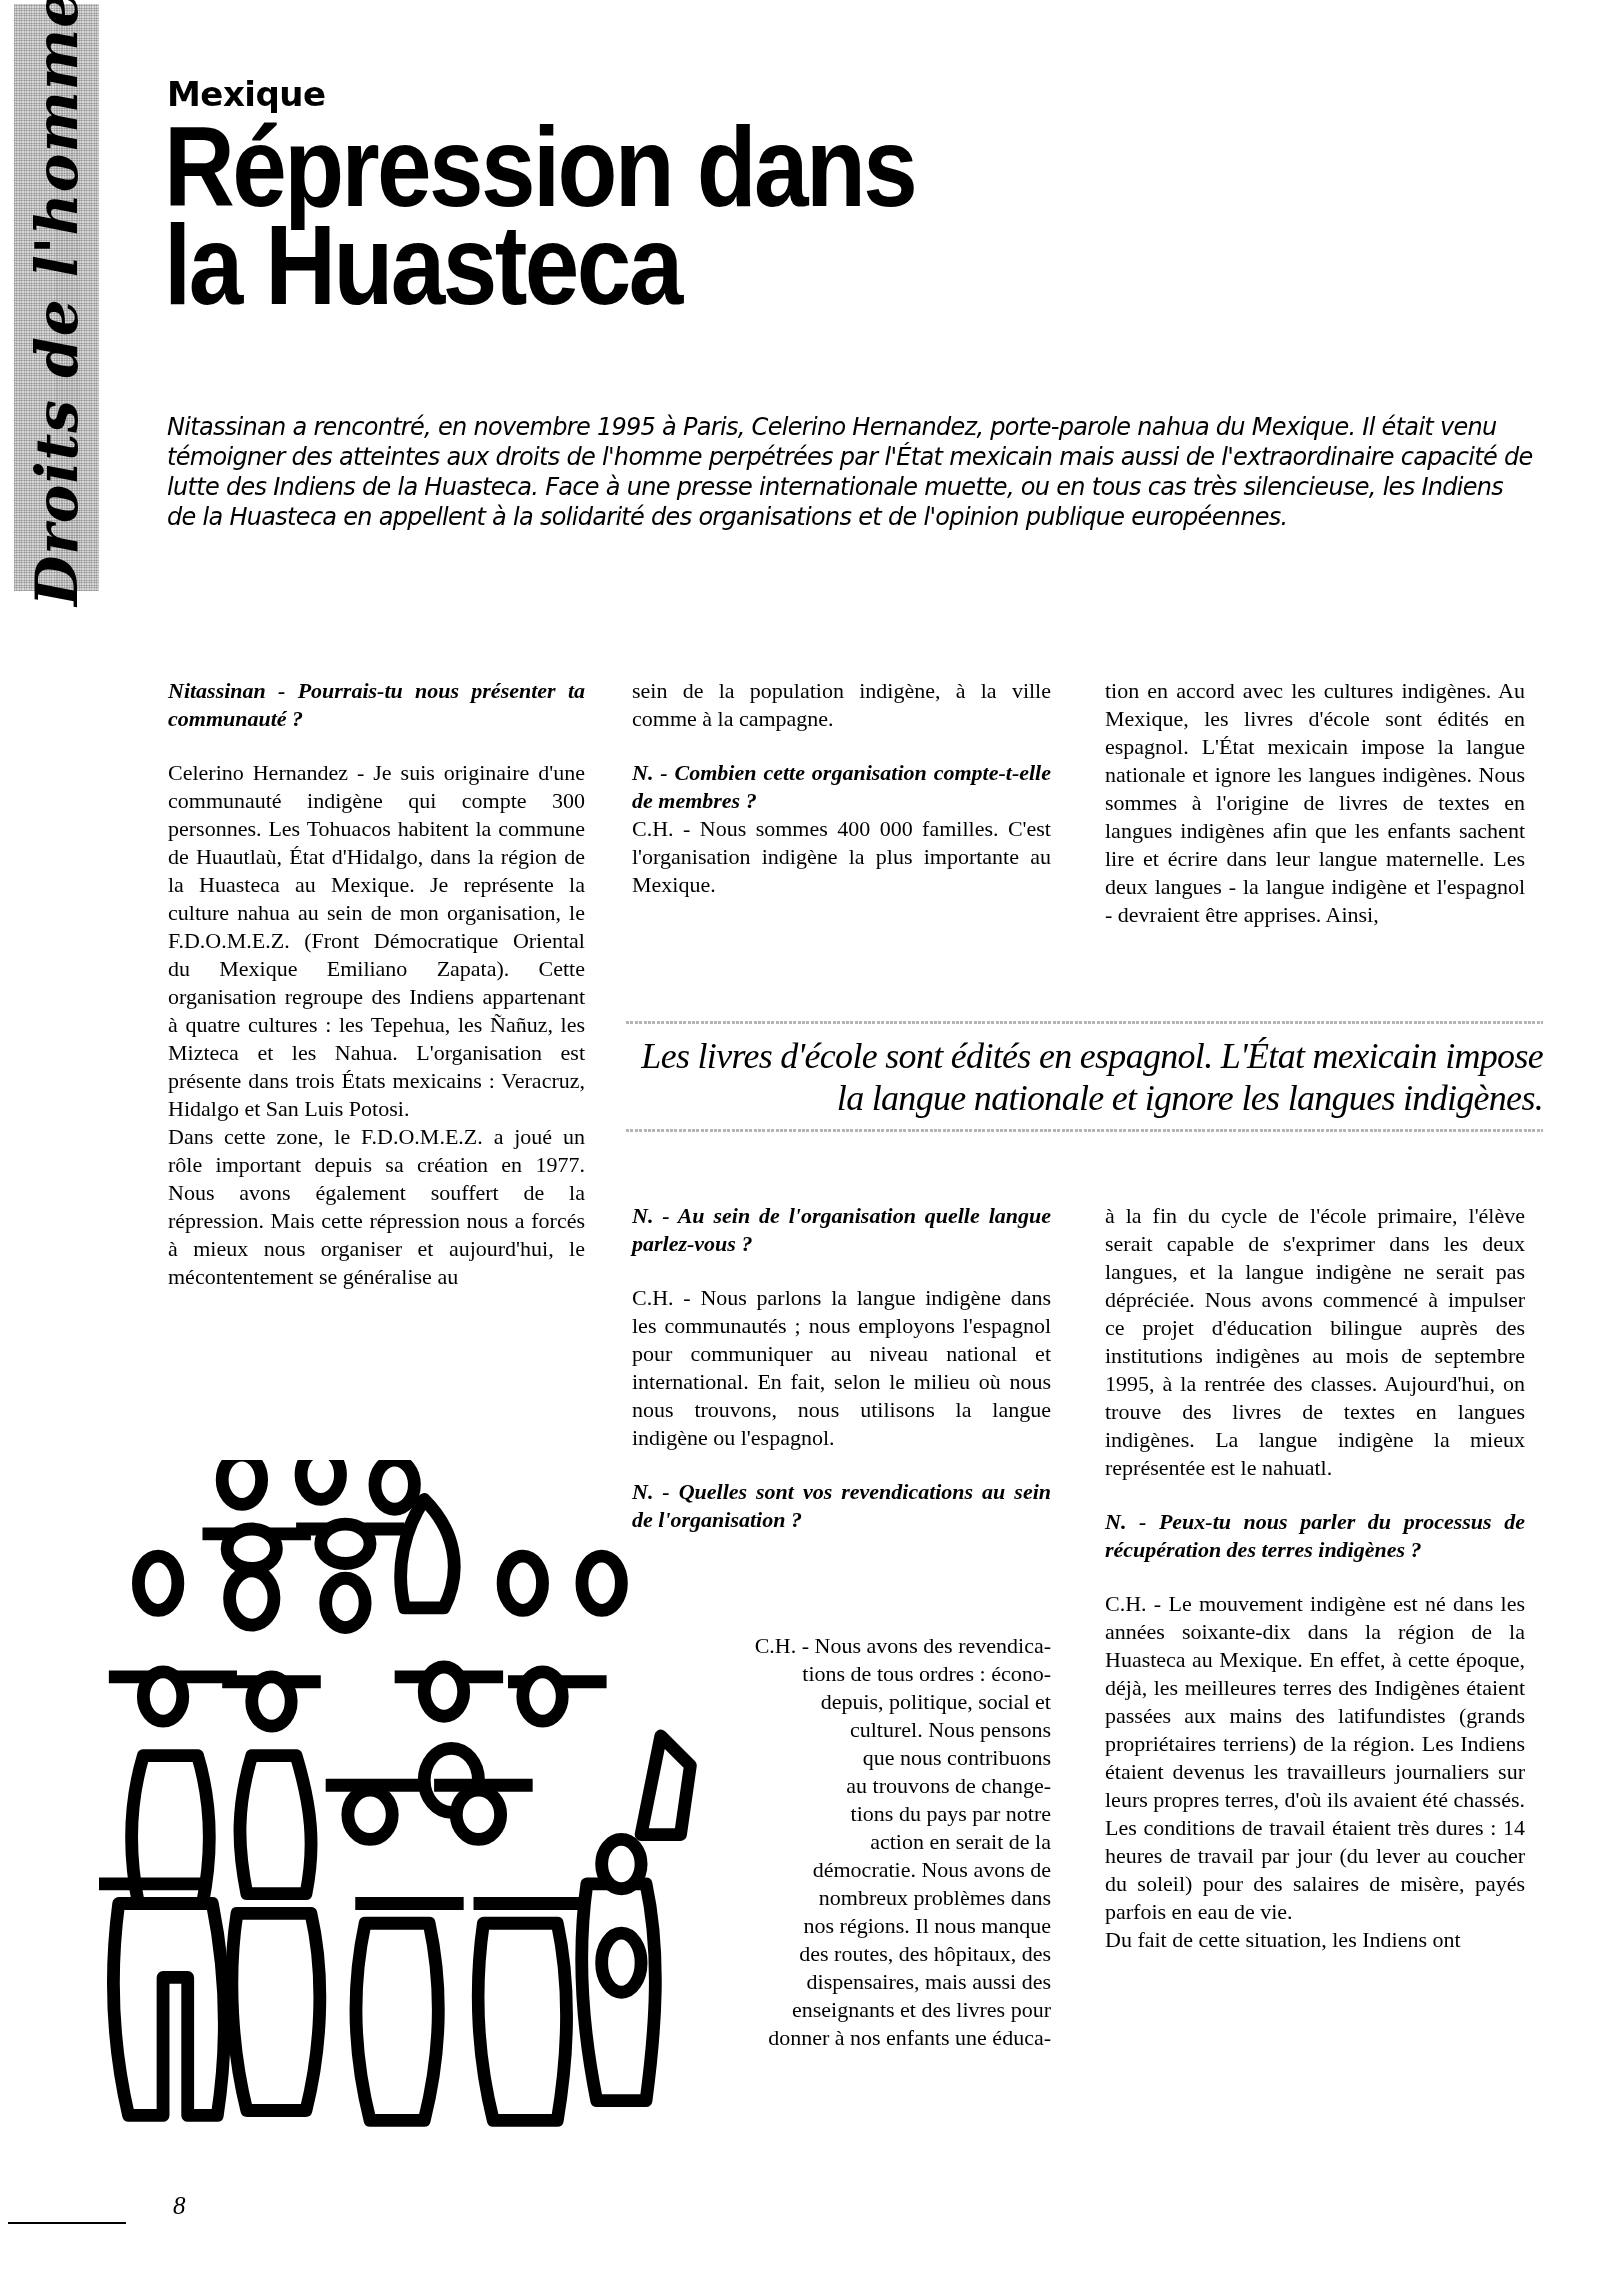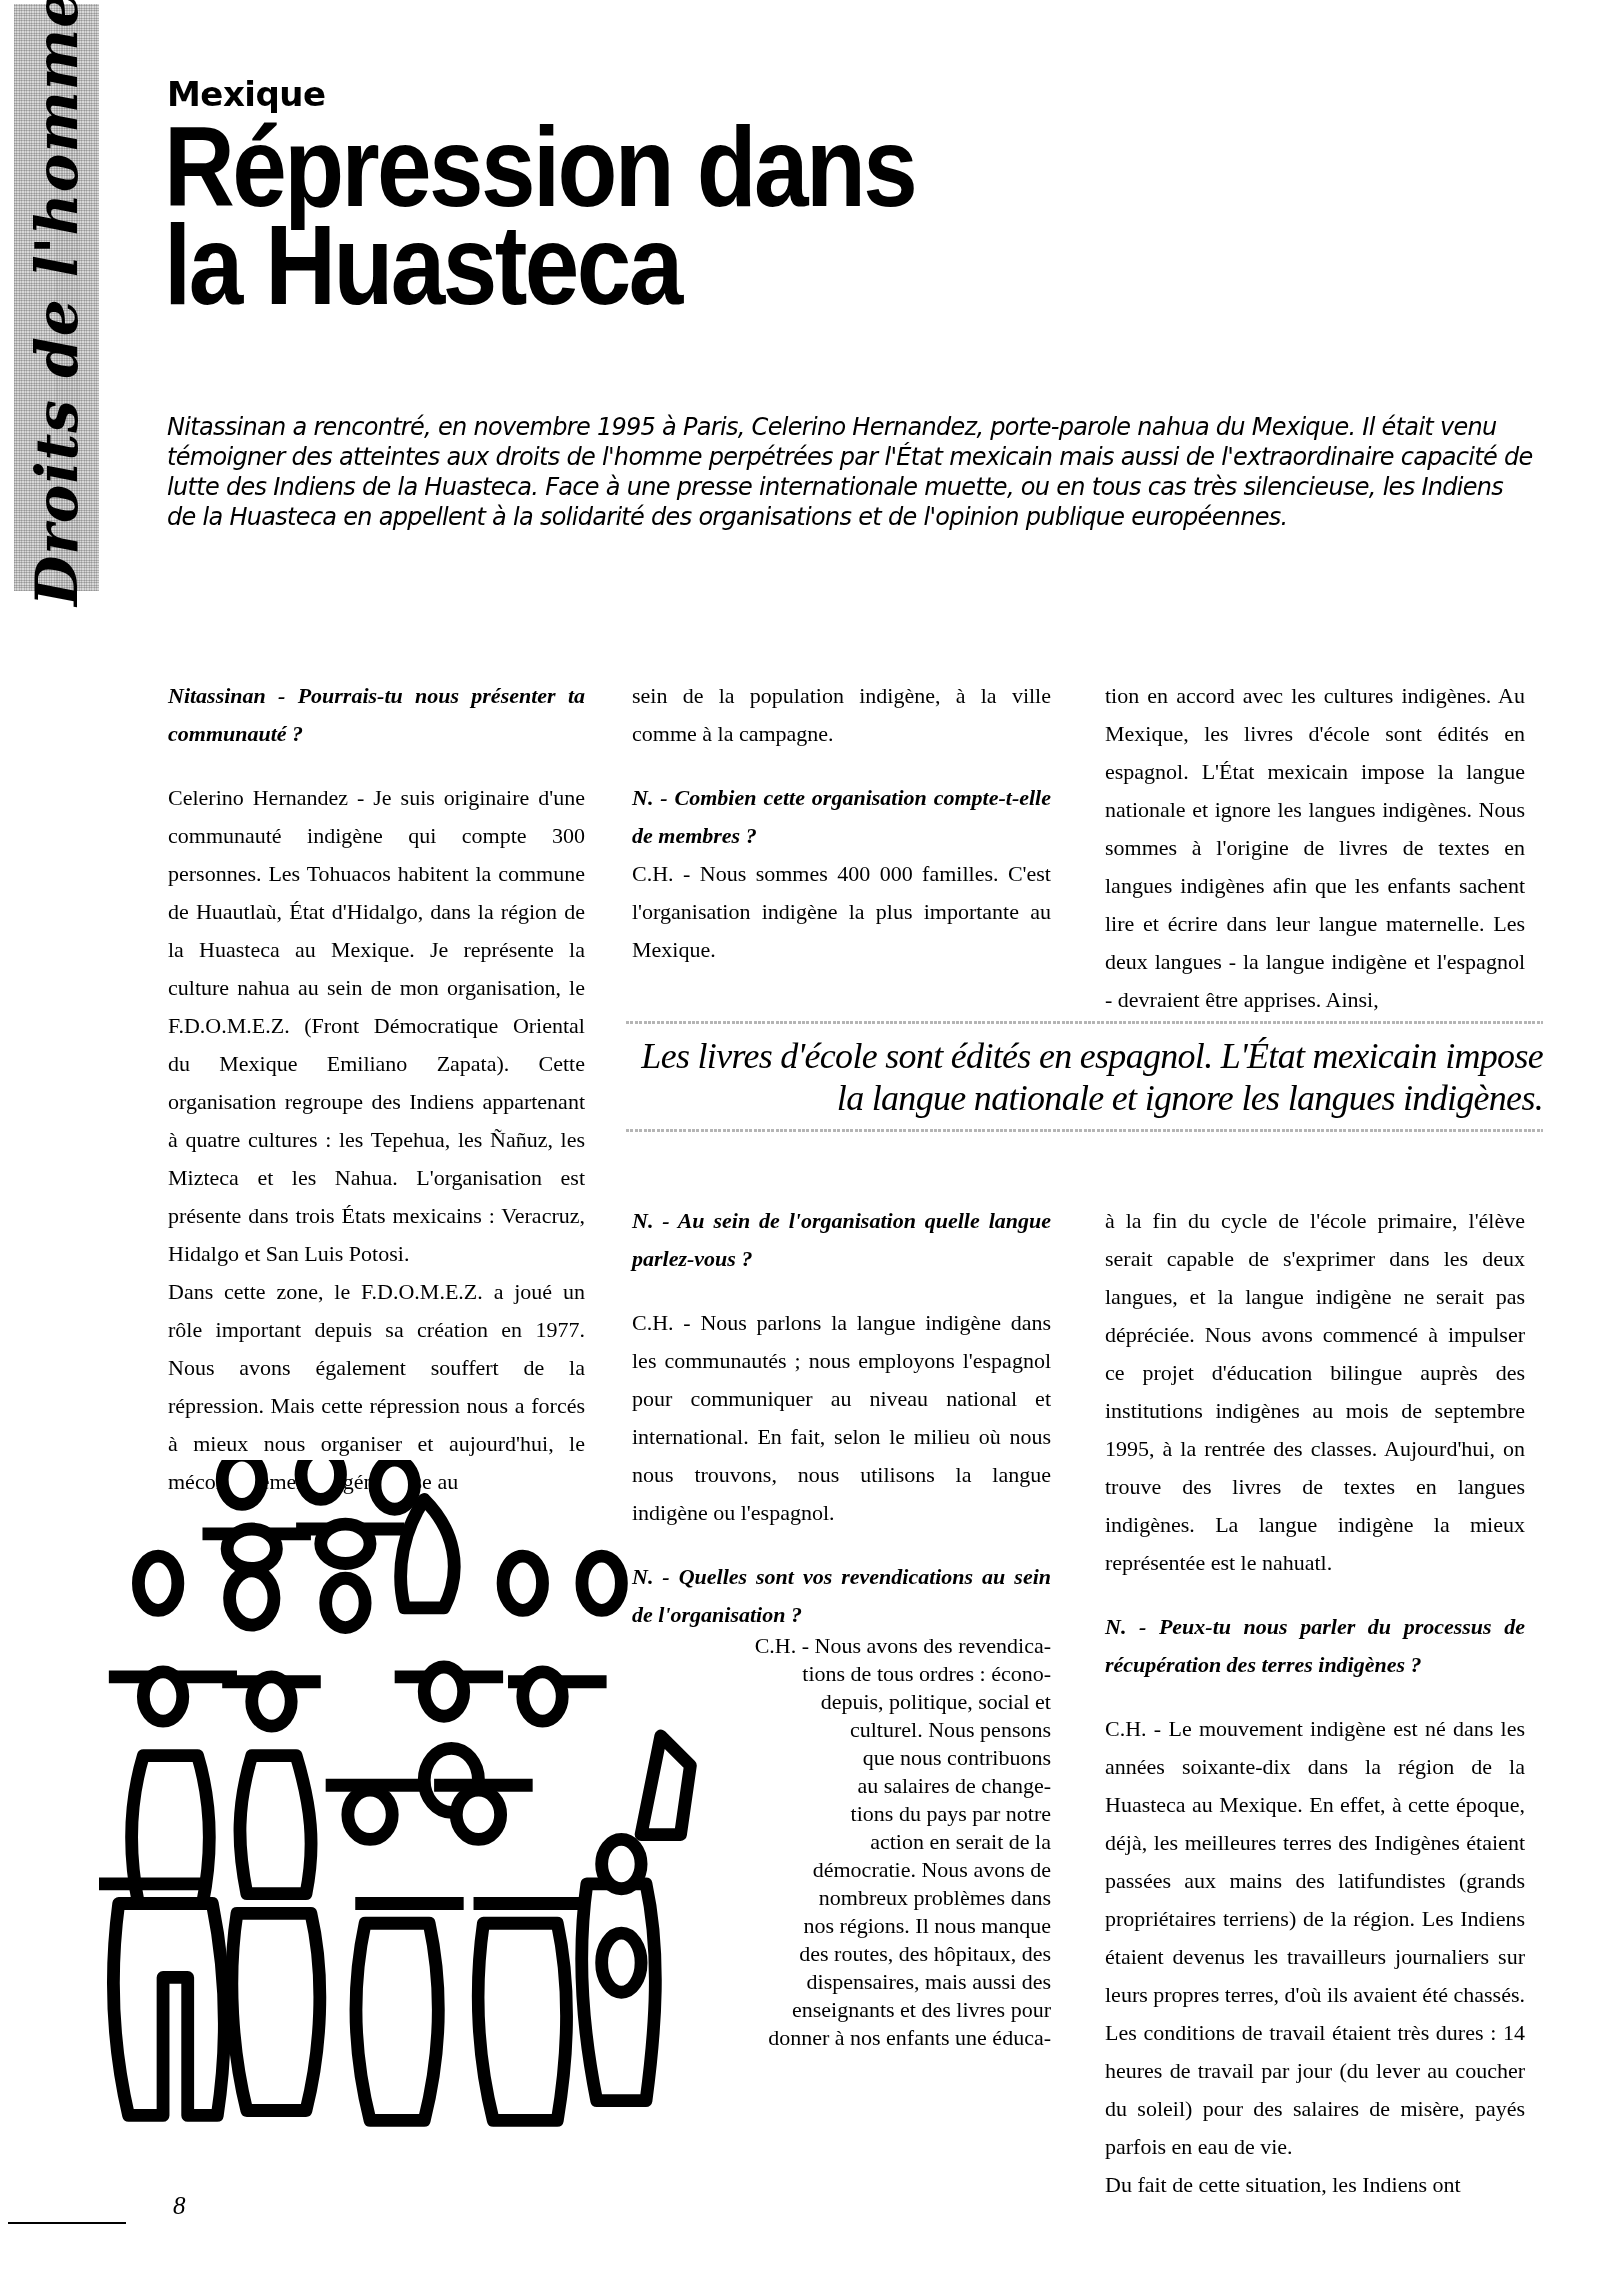--- a/index.html
+++ b/index.html
@@ -11,21 +11,21 @@
   }
   .sidebar-text { position:absolute; left:50%; top:50%; transform: translate(-50%,-50%) rotate(-90deg);
     white-space:nowrap; font-family:"DejaVu Serif", serif; font-style:italic; font-weight:bold;
     font-size:58px; letter-spacing:1px; color:#000; }
   .kicker { position:absolute; left:167px; top:74px; font-family:"DejaVu Sans", sans-serif;
     font-weight:bold; font-size:34px; letter-spacing:-0.5px; }
   .title { position:absolute; left:164px; top:118px; margin:0; font-family:"Liberation Sans", sans-serif;
     font-weight:bold; font-size:114px; line-height:98px; letter-spacing:-3px; transform:scaleX(0.86); transform-origin:left top; }
   .intro { position:absolute; left:167px; top:412px; width:1371px; font-family:"DejaVu Sans", sans-serif;
     font-style:italic; font-size:24px; line-height:30px; letter-spacing:-0.7px; margin:0; }
-  .col { position:absolute; font-family:"Liberation Serif", serif; font-size:22px; line-height:38px; text-align:justify; }
+  .col { position:absolute; font-family:"Liberation Serif", serif; font-size:22px; line-height:28px; text-align:justify; }
   .col p { margin:0; }
   .q { font-weight:bold; font-style:italic; }
   .gap { height:26px; }
   .c1 { left:168px; top:677px; width:417px; }
   .c2 { left:632px; top:677px; width:419px; }
   .c3 { left:1105px; top:677px; width:420px; }
   .c2b { left:632px; top:1202px; width:419px; }
   .c3b { left:1105px; top:1202px; width:420px; }
   .pull { position:absolute; left:626px; top:1021px; width:917px; }
   .pull-rule { height:3px; background: repeating-linear-gradient(90deg, #b5b5b5 0 3px, transparent 3px 4.4px); }
@@ -84,21 +84,21 @@
   <div class="gap"></div>
   <p class="q">N. - Quelles sont vos revendications au sein de l'organisation ?</p>
 </div>
 
 <div class="wrap-col">
   <div>C.H. - Nous avons des revendica-</div>
   <div>tions de tous ordres : écono-</div>
   <div>depuis, politique, social et</div>
   <div>culturel. Nous pensons</div>
   <div>que nous contribuons</div>
-  <div>au salaires de change-</div>
+  <div>au trouvons de change-</div>
   <div>tions du pays par notre</div>
   <div>action en serait de la</div>
   <div>démocratie. Nous avons de</div>
   <div>nombreux problèmes dans</div>
   <div>nos régions. Il nous manque</div>
   <div>des routes, des hôpitaux, des</div>
   <div>dispensaires, mais aussi des</div>
   <div>enseignants et des livres pour</div>
   <div>donner à nos enfants une éduca-</div>
 </div>

